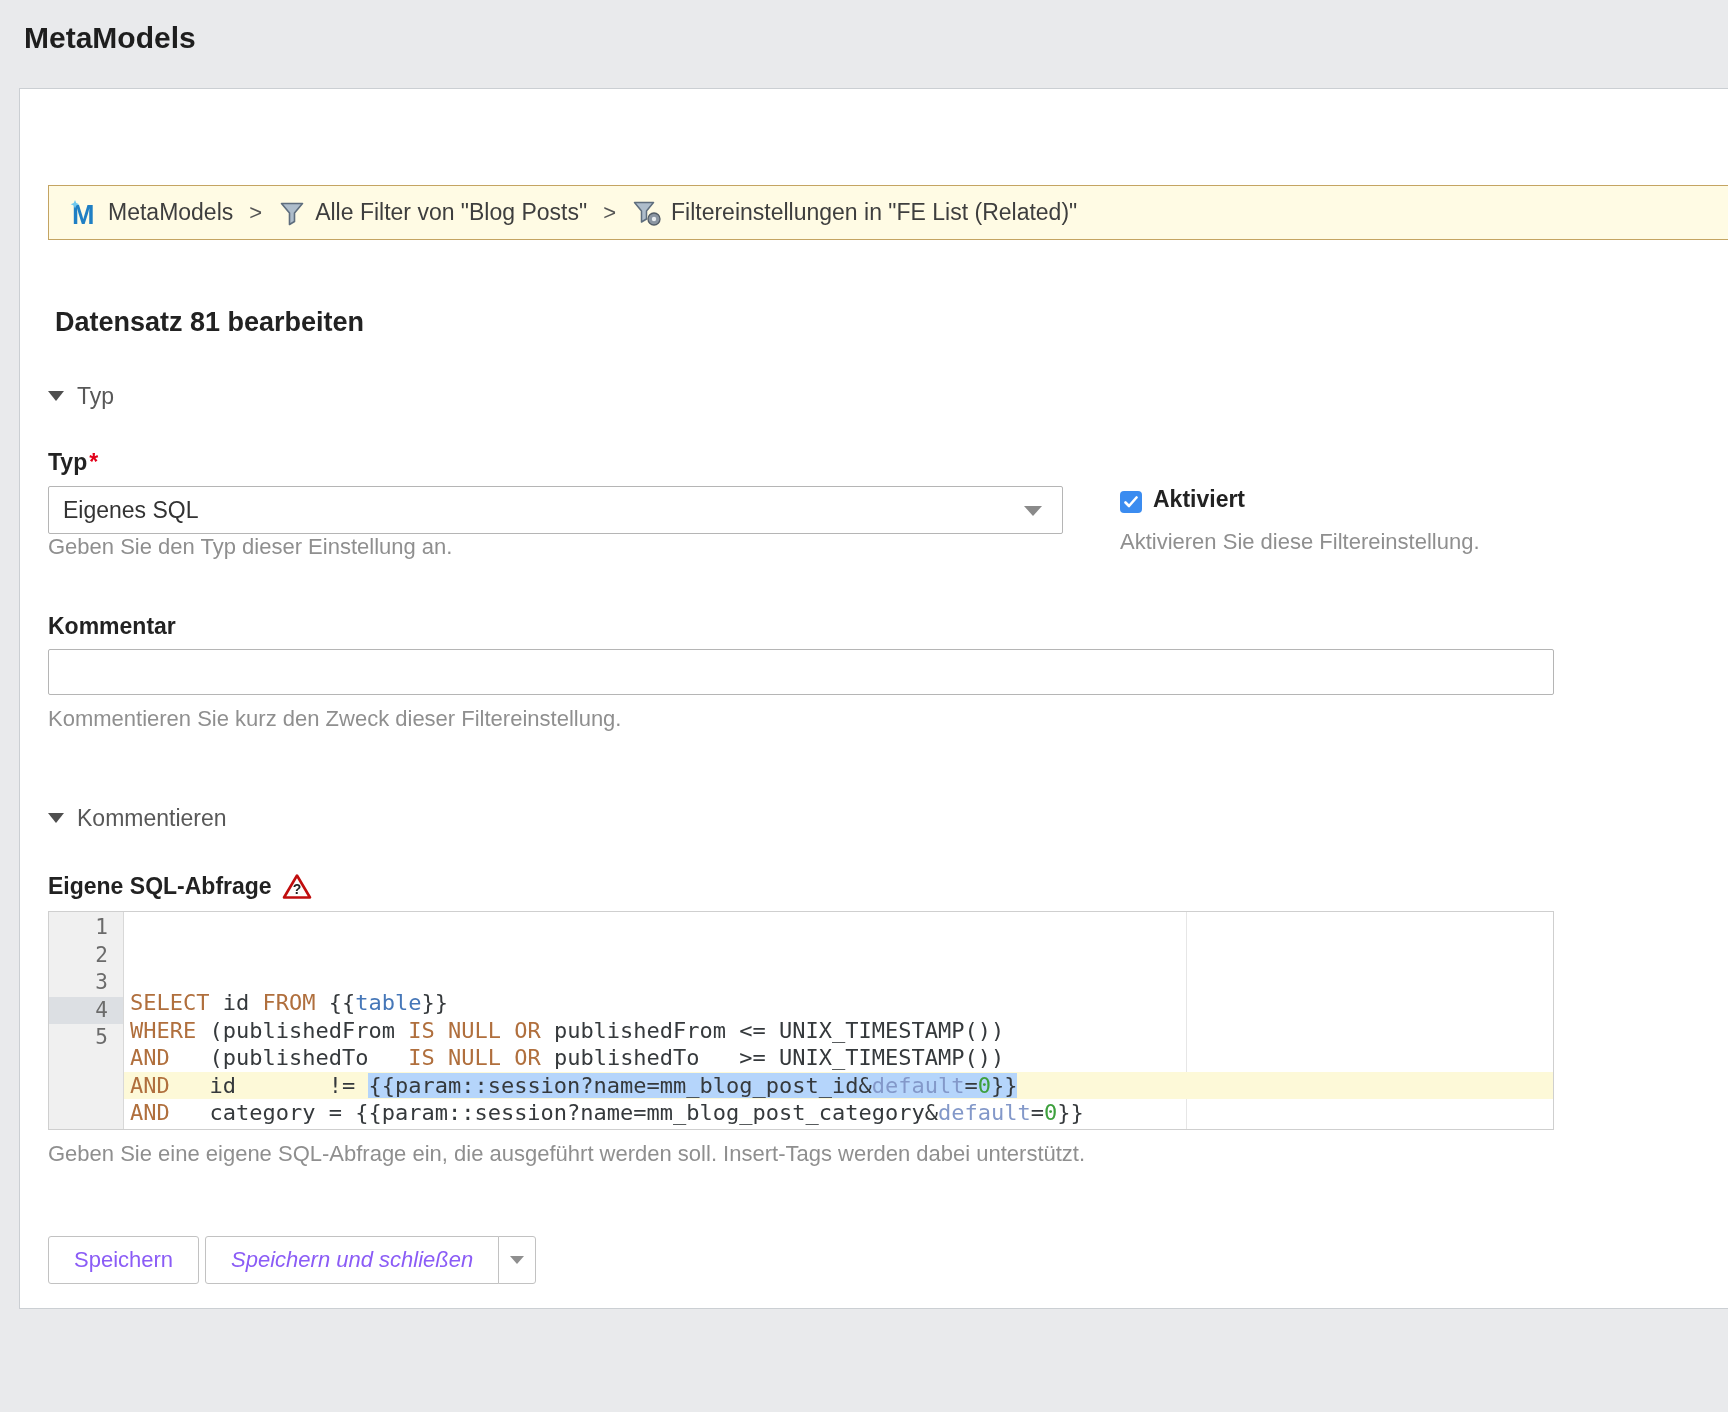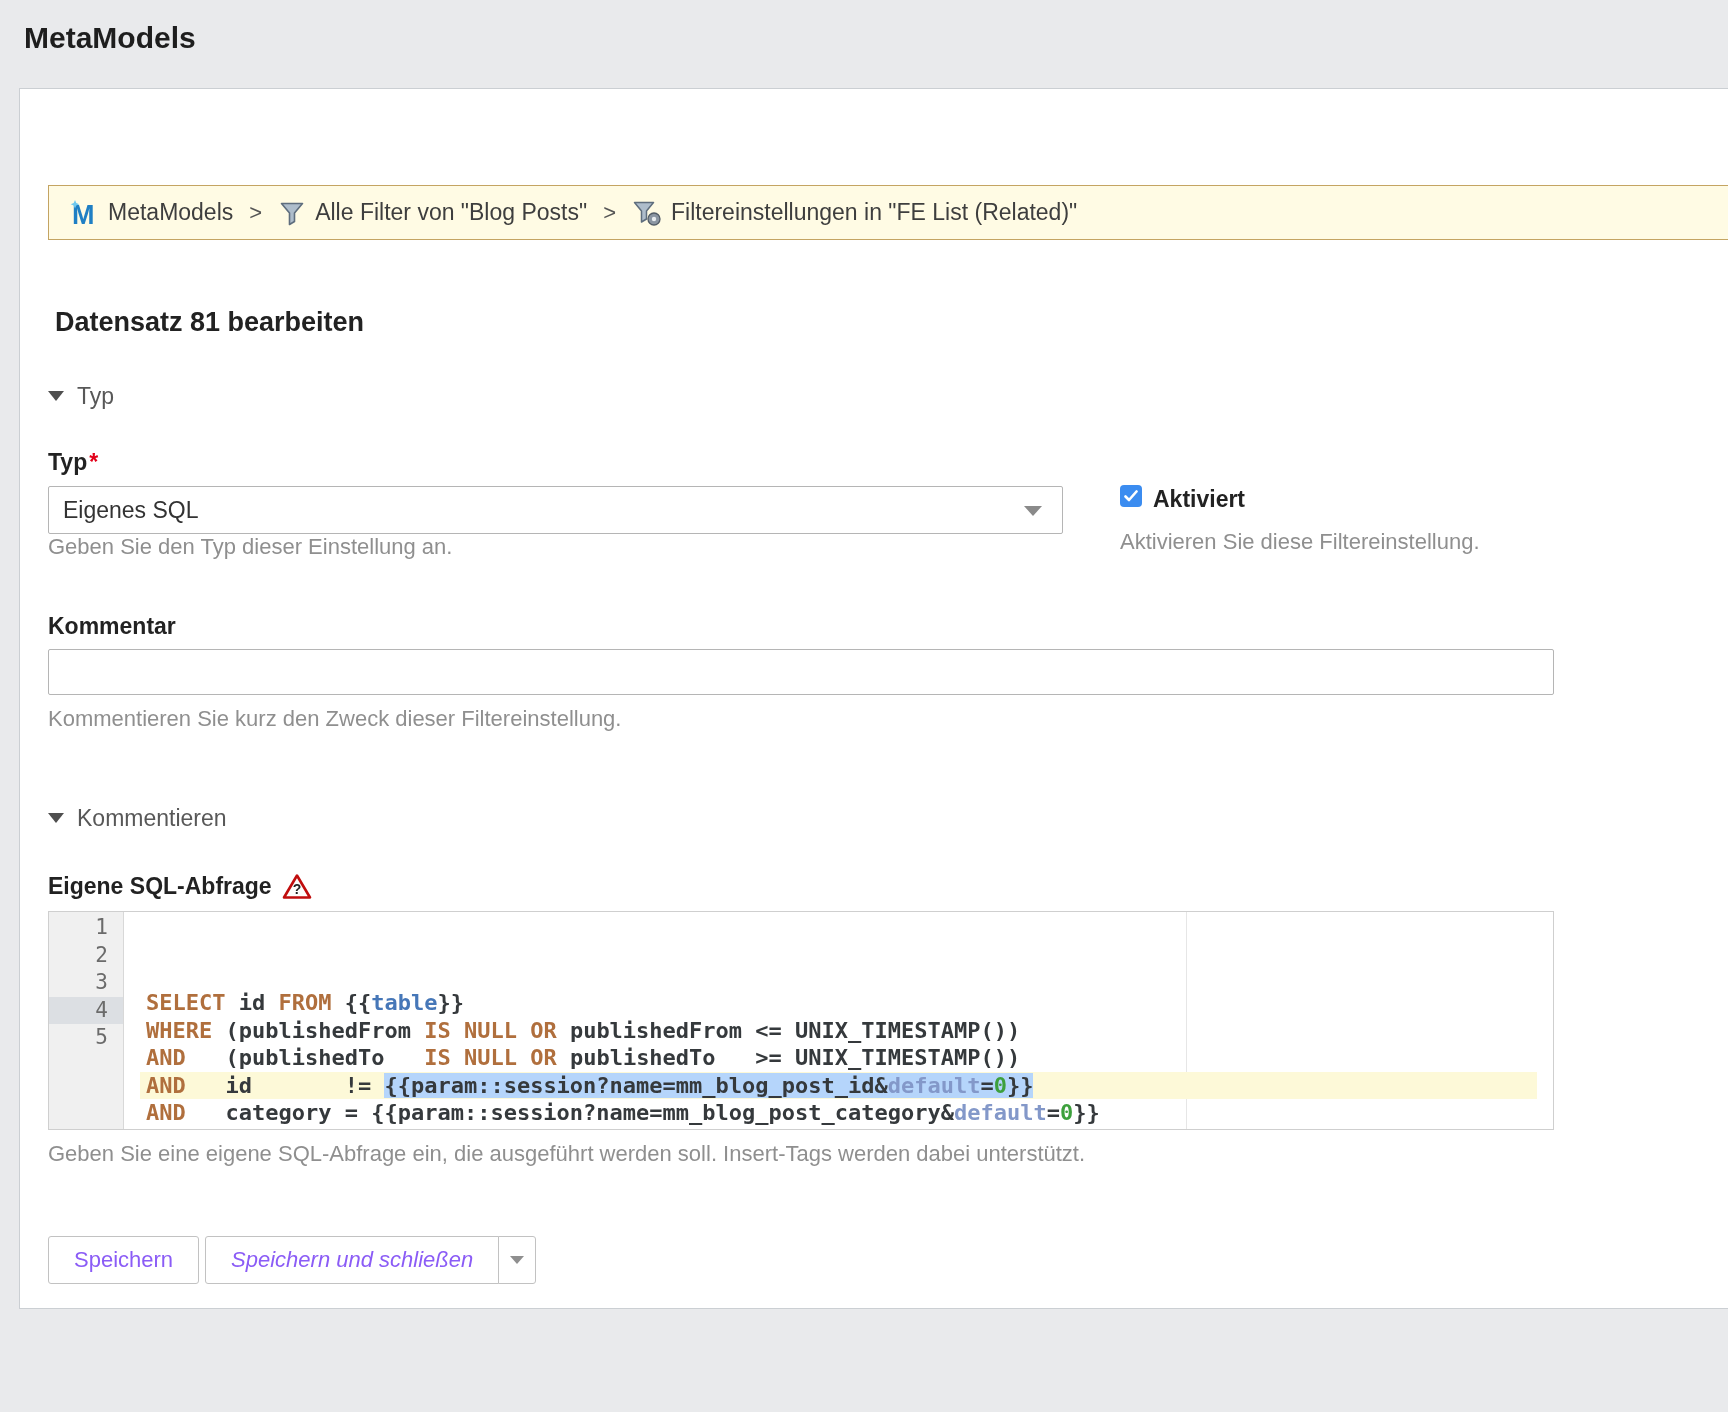--- a/index.html
+++ b/index.html
@@ -45,21 +45,21 @@
   .typ-row { display: flex; margin-top: 38px; }
   .col-typ { width: 1015px; }
   .select {
     position: relative; width: 1015px; height: 48px; margin-top: 10px;
     border: 1px solid #b5b5b5; border-radius: 2px; background: #fff;
     font-size: 23px; color: #333; line-height: 46px; padding-left: 14px; cursor: pointer;
   }
   .select-arrow { position: absolute; right: 20px; top: 19px; width: 0; height: 0; border-left: 9px solid transparent; border-right: 9px solid transparent; border-top: 10px solid #8a8a8a; }
   .col-typ .help { margin-top: 0; }
   .col-aktiviert { margin-left: 57px; padding-top: 37px; }
-  .aktiviert-row { display: flex; align-items: flex-start; gap: 11px; }
+  .aktiviert-row { display: flex; align-items: flex-end; gap: 11px; }
   .checkbox {
     width: 22px; height: 22px; border-radius: 4px;
     background: var(--accent_blue, #3b8cf0);
     display: inline-flex; align-items: center; justify-content: center; cursor: pointer;
   }
   .col-aktiviert .help { margin-top: 16px; }
   .kommentar-label { margin-top: 52px; }
   .text-input {
     display: block; width: 1506px; height: 46px; margin-top: 9px;
     border: 1px solid #b5b5b5; border-radius: 2px;
@@ -70,21 +70,21 @@
   .sql-label-row { display: flex; align-items: center; gap: 10px; margin-top: 40px; }
   
   .editor {
     display: flex; width: 1506px; margin-top: 11px;
     border: 1px solid #cfcfcf; background: #fff;
     font-family: "DejaVu Sans Mono", monospace;
   }
   .gutter { width: 75px; background: #f0f0f0; border-right: 1px solid #d8d8d8; padding: 2px 0; }
   .gutter-cell { height: 27.5px; line-height: 27.5px; text-align: right; padding-right: 15px; font-size: 21px; color: #6b6b6b; }
   .gutter-cell.active { background: #dcdfe3; }
-  .code { position: relative; flex: 1; padding: 2px 16px; white-space: pre; font-size: 22px; color: #35393c; overflow: hidden; cursor: text; font-weight: bold; }
+  .code { position: relative; flex: 1; padding: 2px 0; white-space: pre; font-size: 22px; color: #35393c; overflow: hidden; cursor: text; }
   .code-line { height: 27.5px; line-height: 27.5px; padding-left: 6px; position: relative; z-index: 1; }
   .code-line.active { background: var(--active_line, #fdf9d8); }
   .print-margin { position: absolute; top: 0; bottom: 0; left: 1062px; width: 1px; background: #e6e6e6; z-index: 0; }
   .tk-kw { color: var(--keyword, #b06f3d); }
   .tk-pl { color: #35393c; }
   .tk-tag { color: var(--insert_tag_name, #4677b8); }
   .tk-def { color: var(--default_param, #8398c9); }
   .tk-num { color: var(--number_literal, #3da03d); }
   .sel { background: var(--selection, #b5d5fb); }
   .sql-help { margin-top: 11px; }

